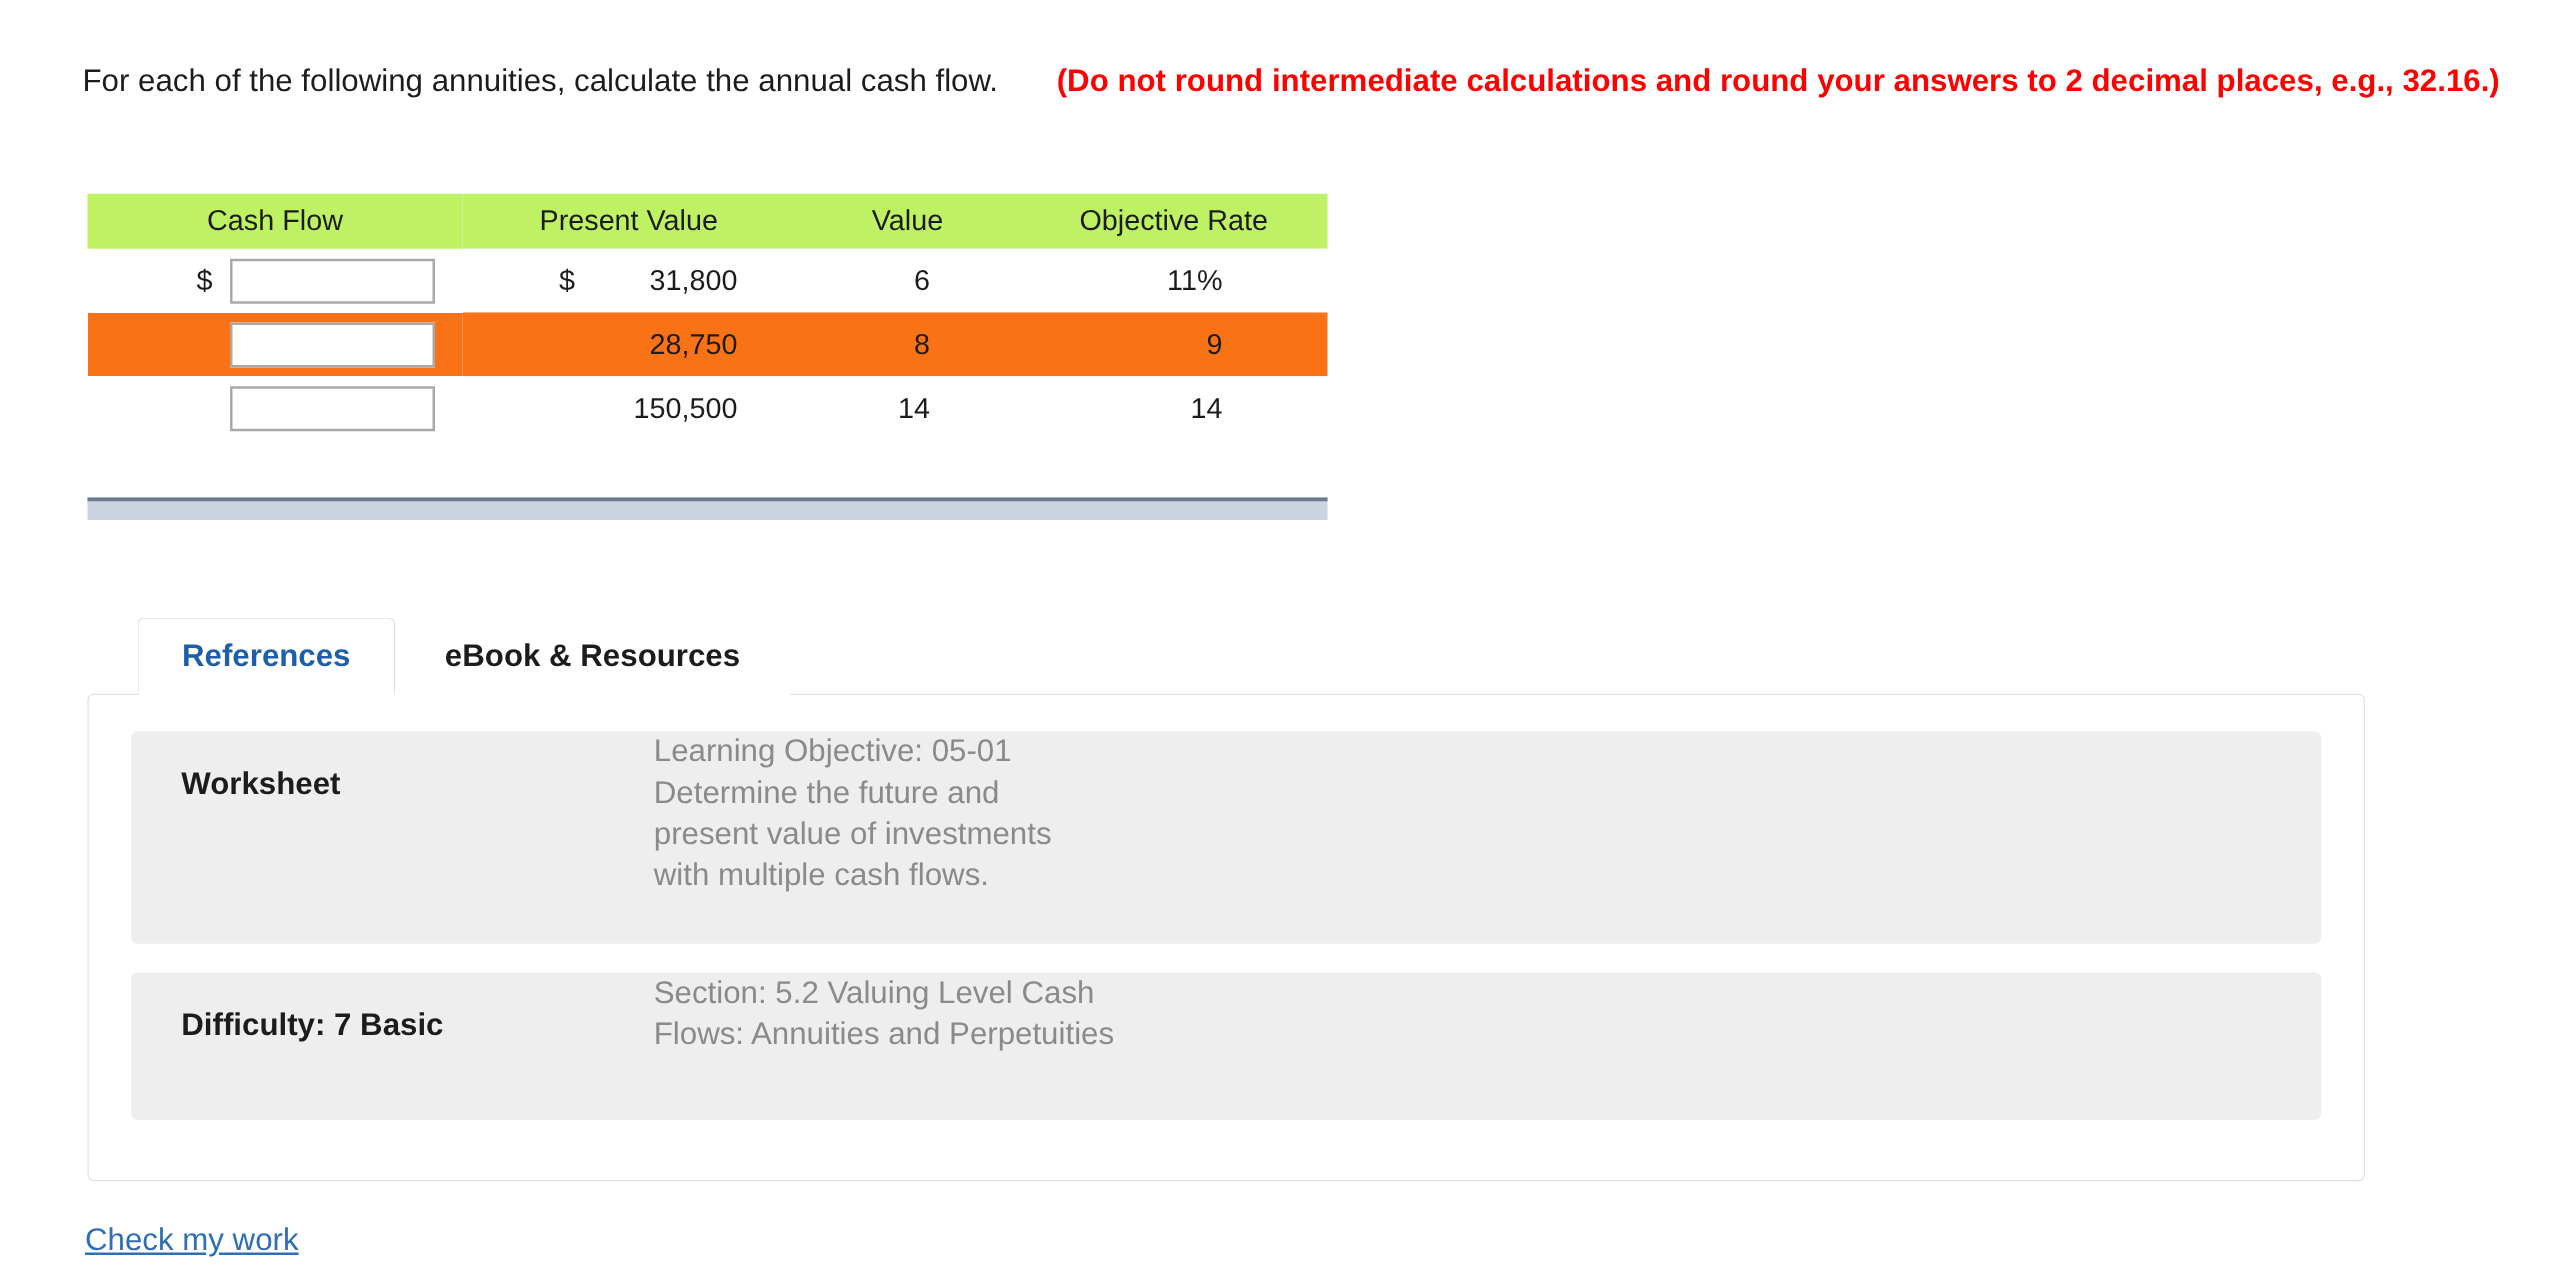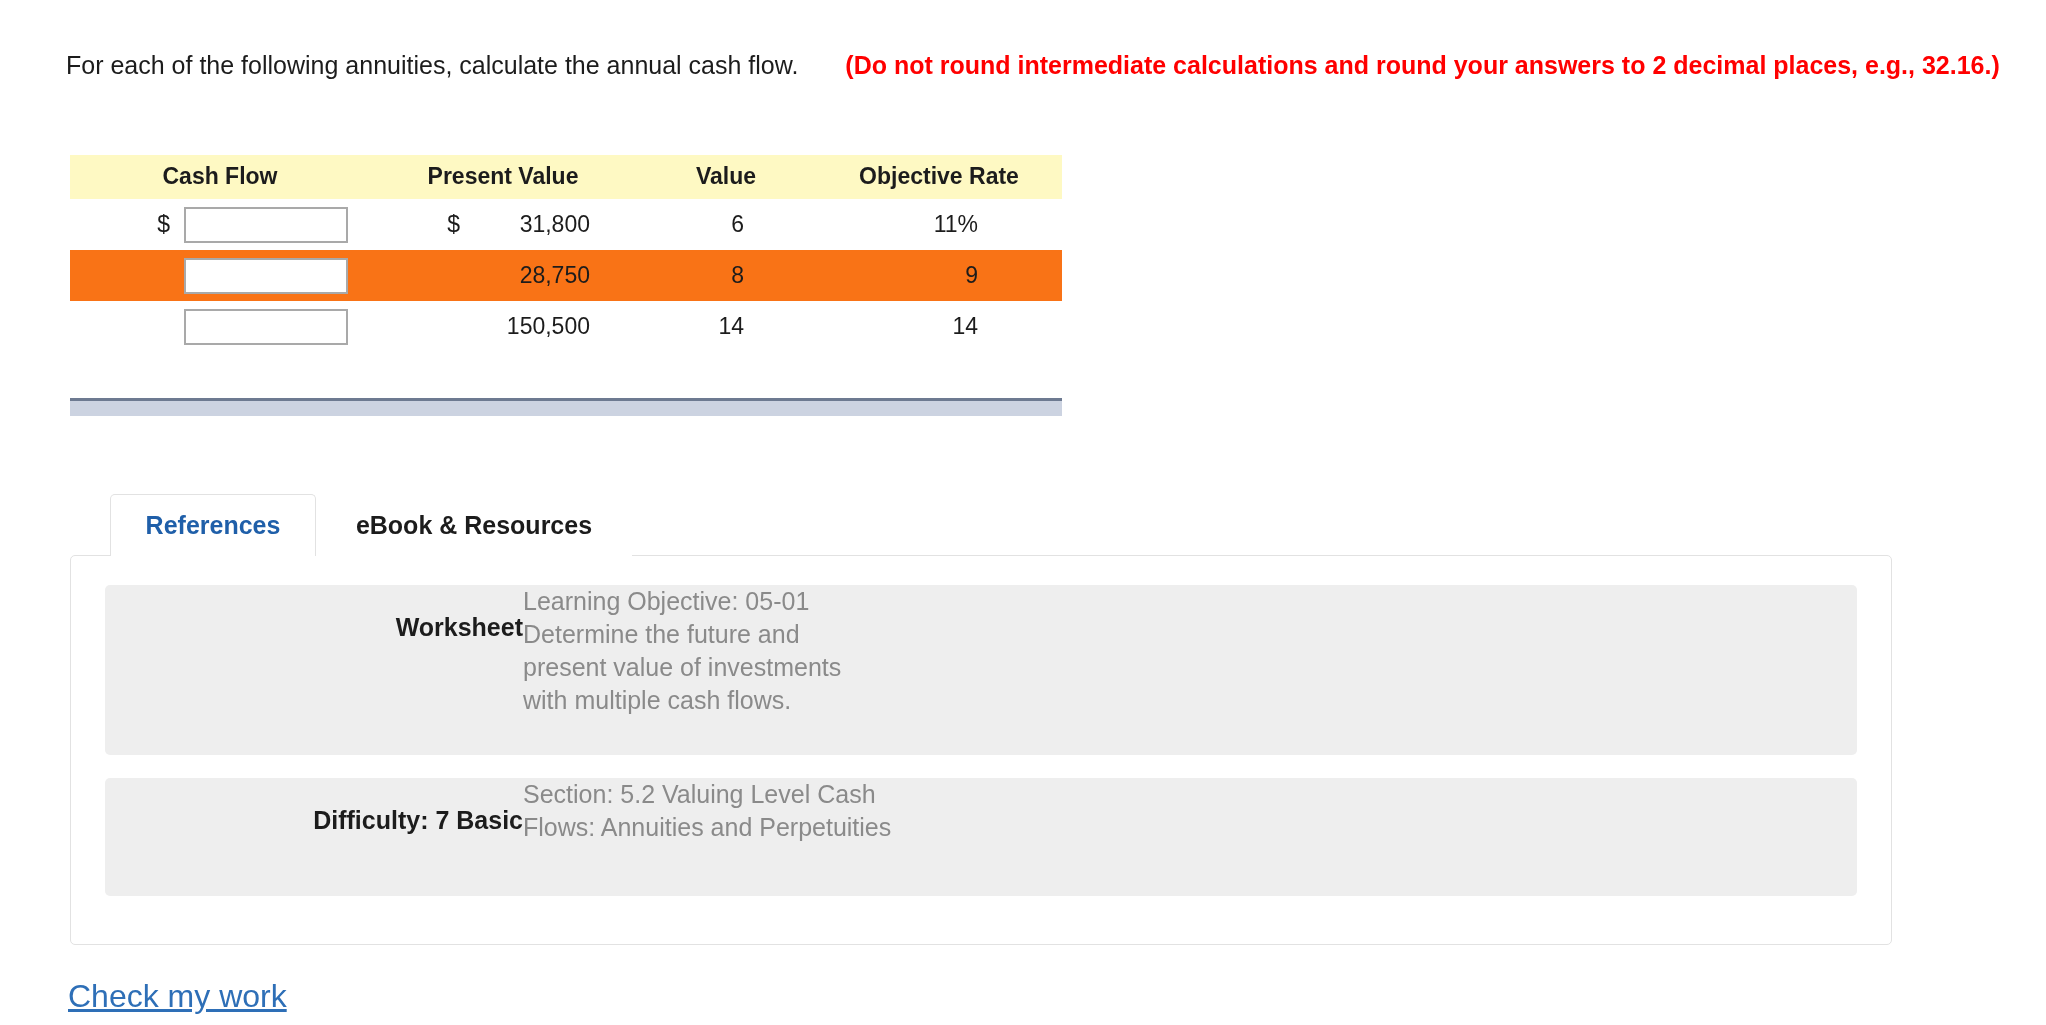--- a/index.html
+++ b/index.html
@@ -37,22 +37,22 @@
   #annuity-table {
     position: absolute;
     left: 70px;
     top: 155px;
     width: 992px;
     border-collapse: collapse;
     font-size: 23px;
     color: #1c1c1c;
   }
   #annuity-table th {
-    background: #fef9c3;
-    font-weight: 700;
+    background: #bef264;
+    font-weight: 400;
     font-size: 23px;
     padding: 8px 0 9px 0;
     text-align: center;
     color: #1c1c1c;
     border: none;
   }
   #annuity-table td {
     padding: 0;
     height: 51px;
     vertical-align: middle;
@@ -205,42 +205,41 @@
     background: #eeeeee;
     border-radius: 5px;
     box-sizing: border-box;
     display: flex;
   }
   #block-worksheet { top: 29px;  height: 170px; }
   #block-difficulty { top: 222px; height: 118px; }
 
   .info-label {
     width: 418px;
-    padding-left: 28px;
+    padding-left: 40px;
     padding-top: 28px;
     box-sizing: border-box;
     font-size: 25px;
     font-weight: bold;
     color: #1c1c1c;
-    text-align: right;
   }
   .info-text {
     flex: 1;
     font-size: 25px;
     line-height: 33px;
     color: #8a8a8a;
     white-space: pre-line;
   }
 
   
   #check-my-work {
     position: absolute;
     left: 68px;
     top: 978px;
-    font-size: 32px;
+    font-size: 25px;
     color: #2e6fb7;
     text-decoration: underline;
     cursor: pointer;
   }
 </style>
 </head>
 <body>
 
 <div id="prompt"><span>For each of the following annuities, calculate the annual cash flow. </span><span class="emphasis">(Do not round intermediate calculations and round your answers to 2 decimal places, e.g., 32.16.)</span></div>
 

